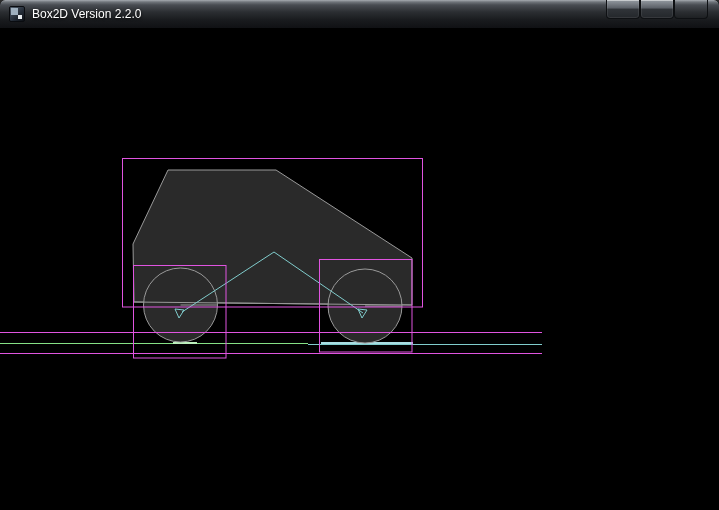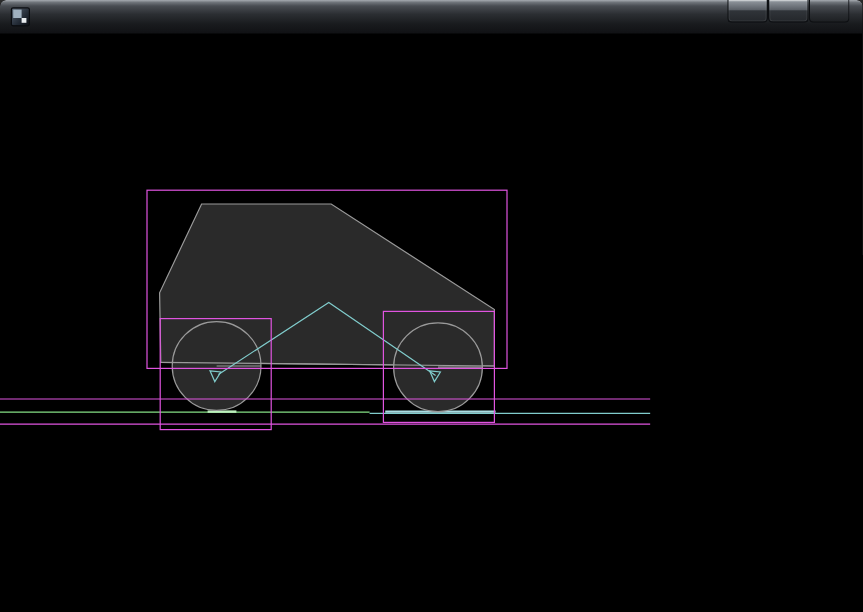--- a/index.html
+++ b/index.html
@@ -46,20 +46,21 @@
 </head>
 <body>
 
 <div id="window">
 
   <div class="titlebar">
     <div class="app-icon">
         <span class="q1"></span>
         <span class="q2"></span>
       </div>
+    <div class="title-text">Box2D Version 2.2.0</div>
     <div class="winbtn gray" style="left:606px;">
       <span class="glyph-min"></span>
     </div>
     <div class="winbtn gray" style="left:640px;">
       <span class="glyph-max"></span>
     </div>
     <div class="winbtn red" style="left:674px;">
       <span class="glyph-close"><i></i><i></i></span>
     </div>
   </div>

